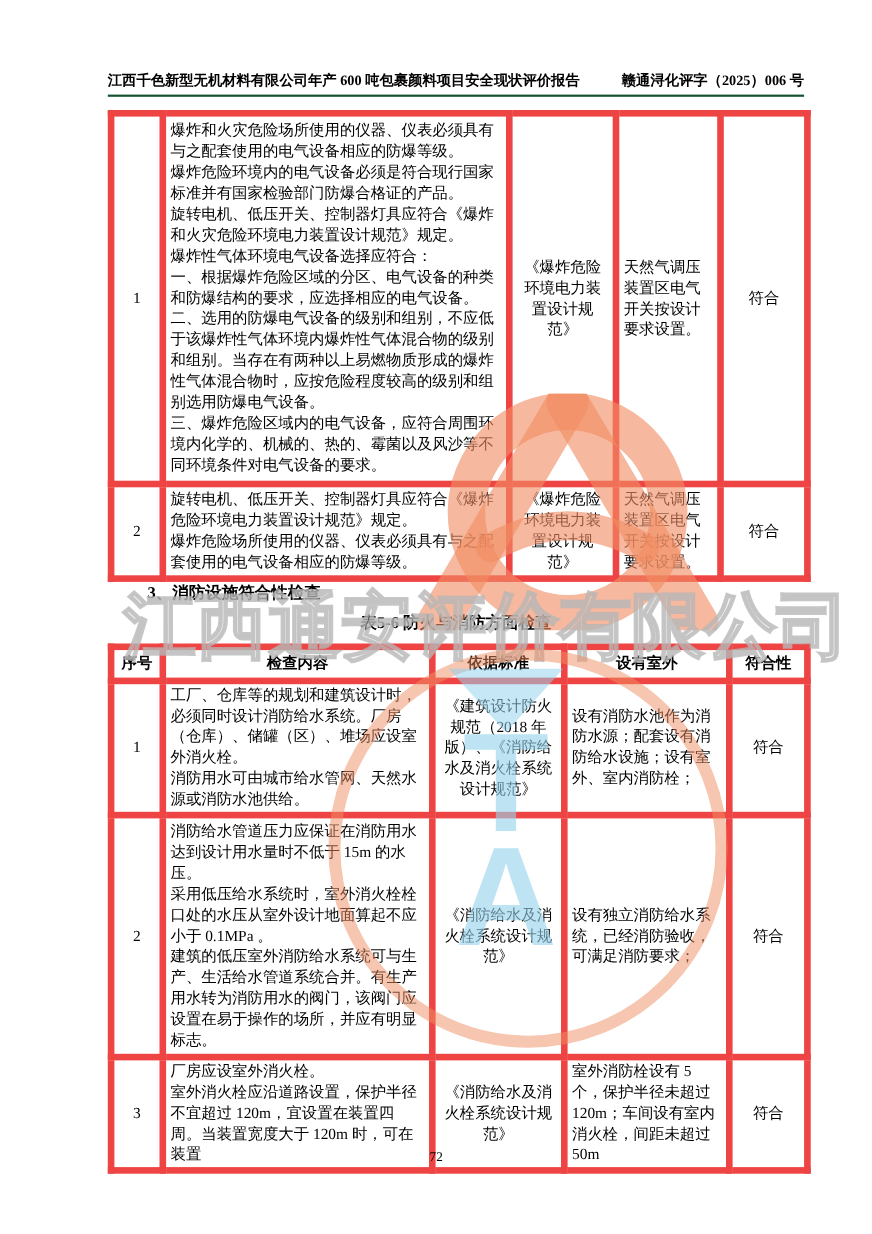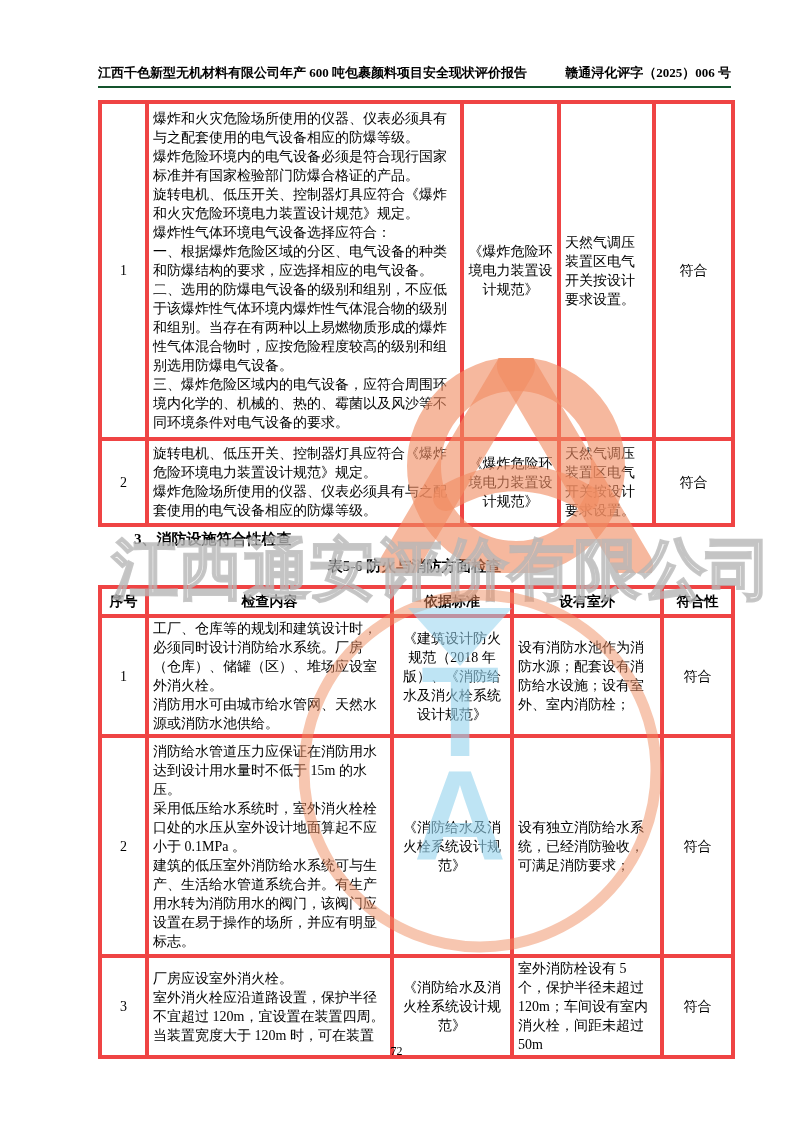--- a/index.html
+++ b/index.html
@@ -9,21 +9,21 @@
   }
   
   .header{
     position:absolute;top:64px;left:98px;width:633px;
     display:flex;justify-content:space-between;align-items:flex-end;
     font-size:13px;font-weight:bold;
     border-bottom:2px solid #14532d;padding-bottom:4px;
   }
   
   table{border-collapse:collapse;table-layout:fixed;}
-  td,th{border:4px solid #ef4444;vertical-align:middle;font-size:14px;line-height:19px;
+  td,th{border:6px solid #ef4444;vertical-align:middle;font-size:14px;line-height:19px;
         padding:1px 4px;overflow:hidden;}
   .t1{position:absolute;top:100px;left:98px;width:633px;border:2px solid #000;}
   .t2{position:absolute;top:585px;left:98px;width:633px;border:2px solid #000;}
   .c-no{text-align:center;}
   .c-content{text-align:left;white-space:pre-line;}
   .c-std{text-align:center;white-space:pre-line;margin-left:28px;}
   .c-res{text-align:left;white-space:pre-line;}
   .c-conf{text-align:center;}
   .t2 th{font-weight:bold;text-align:center;height:25px;padding:0 2px;}
   

